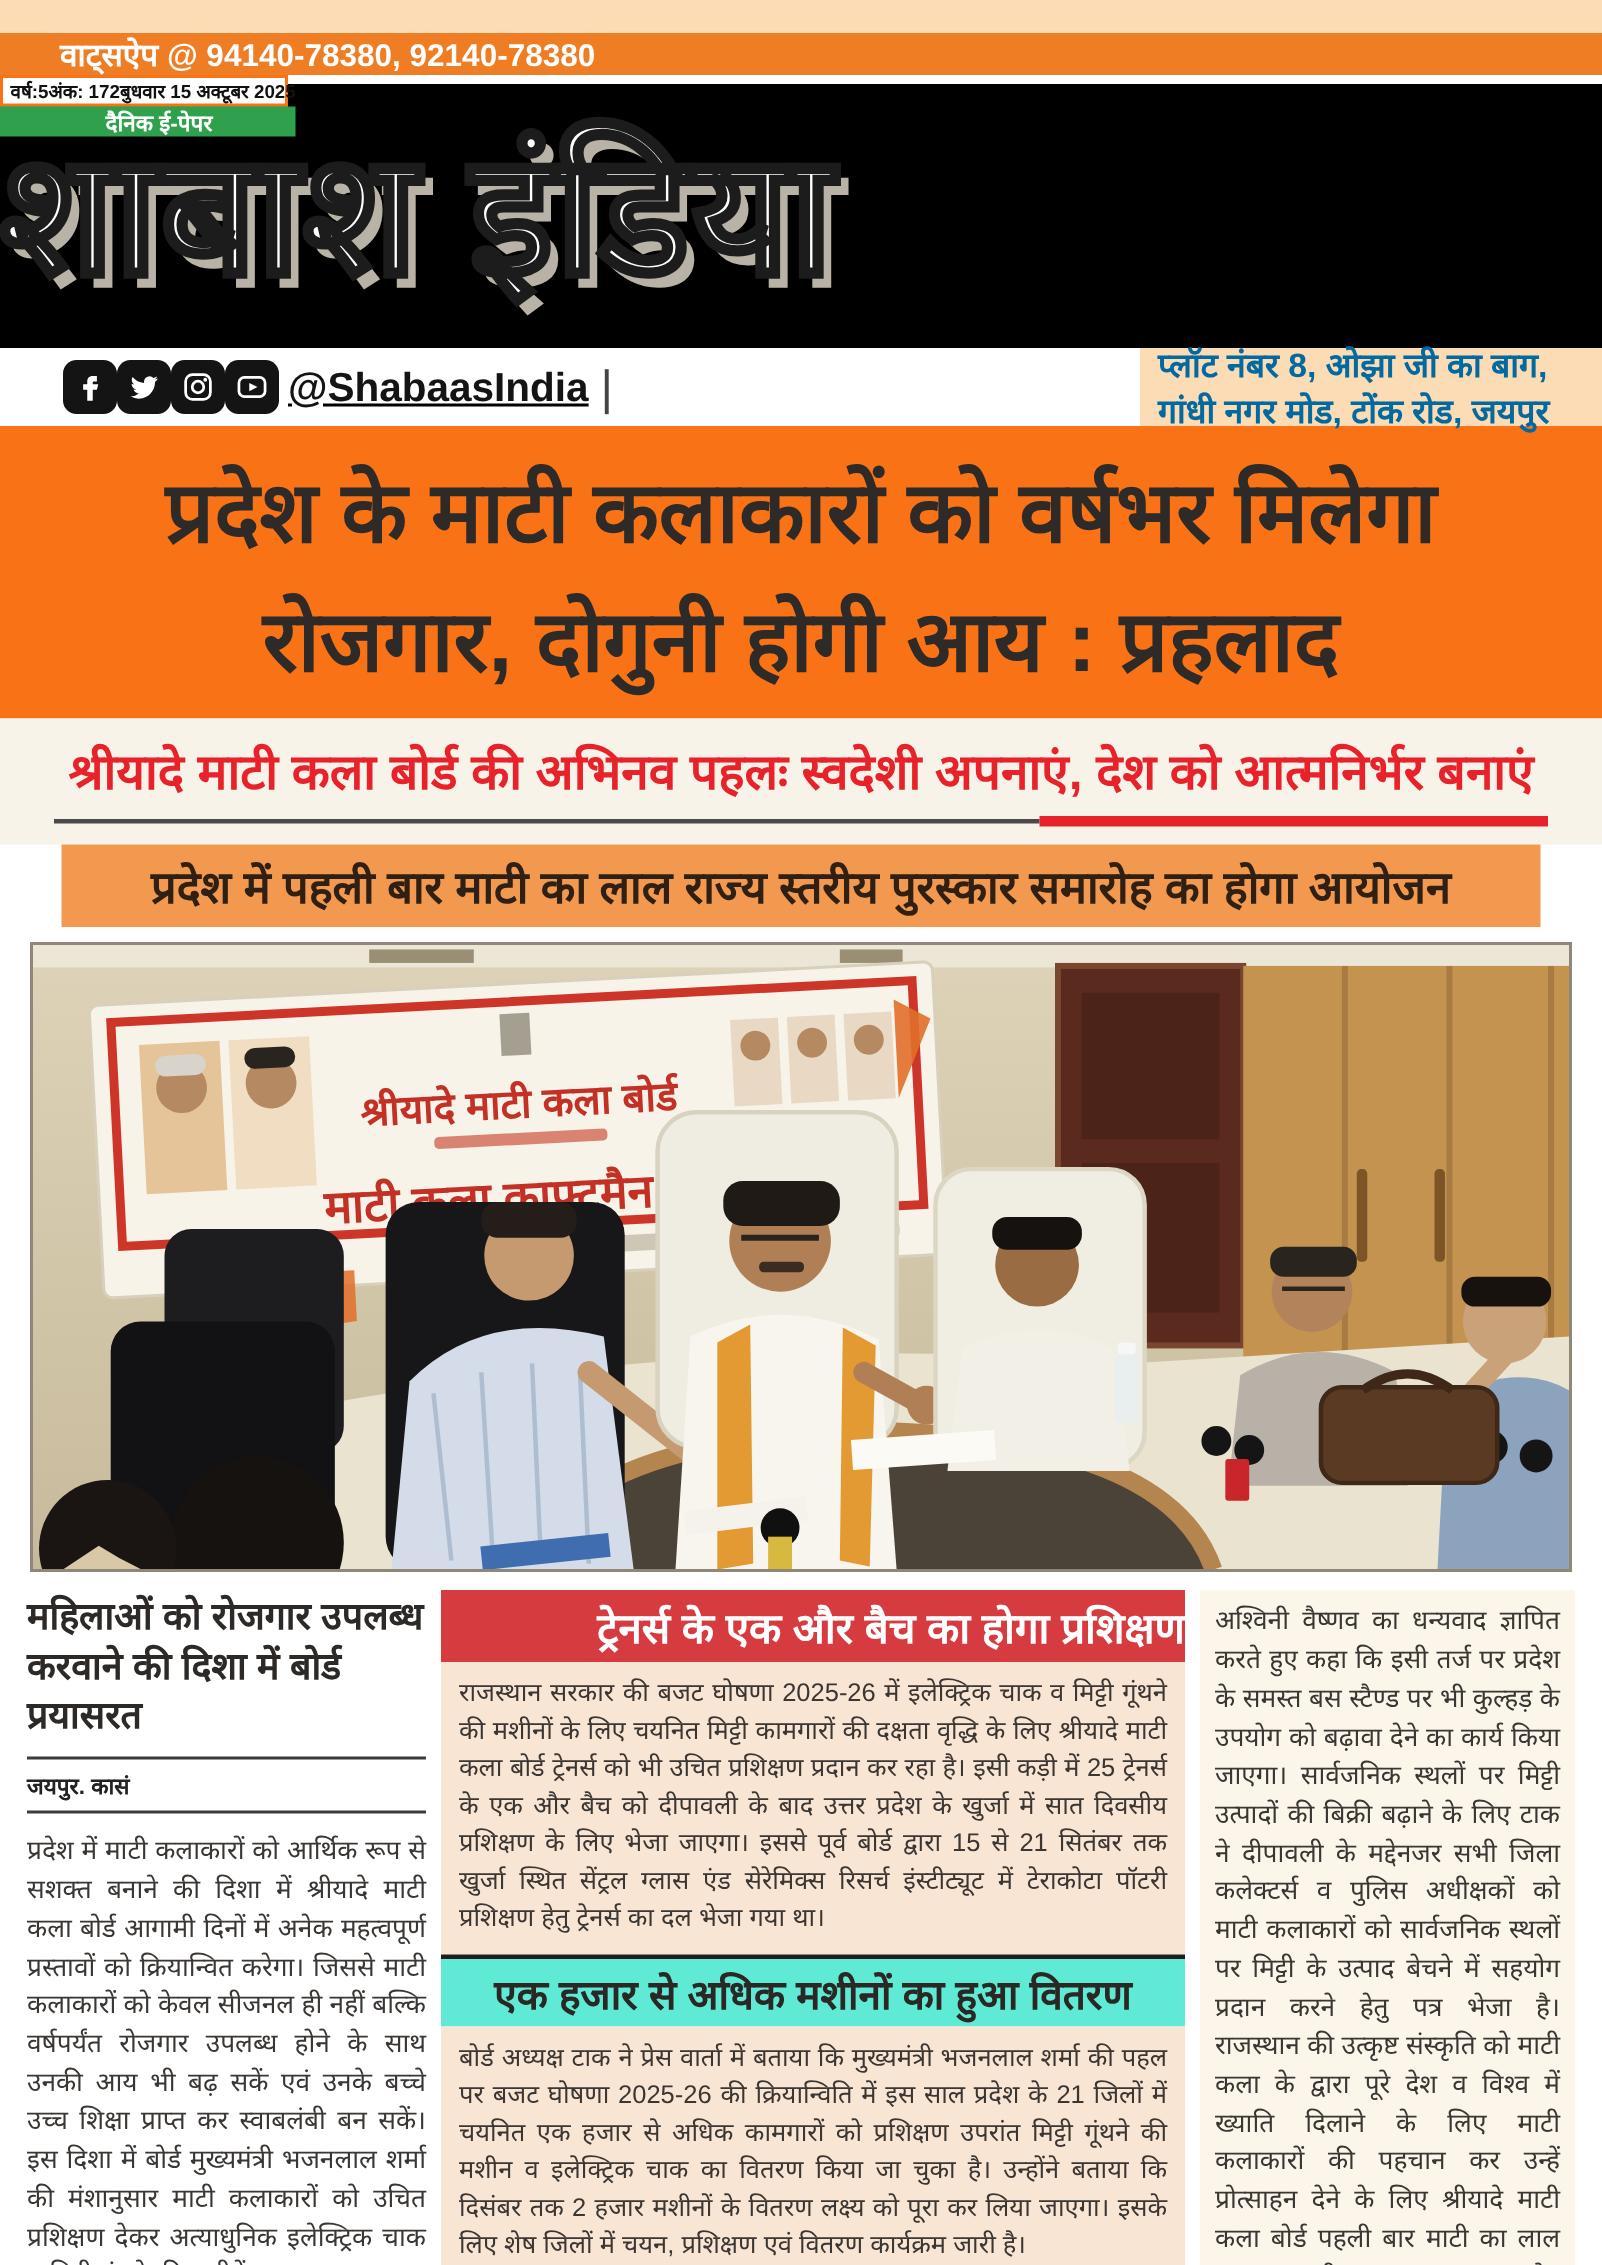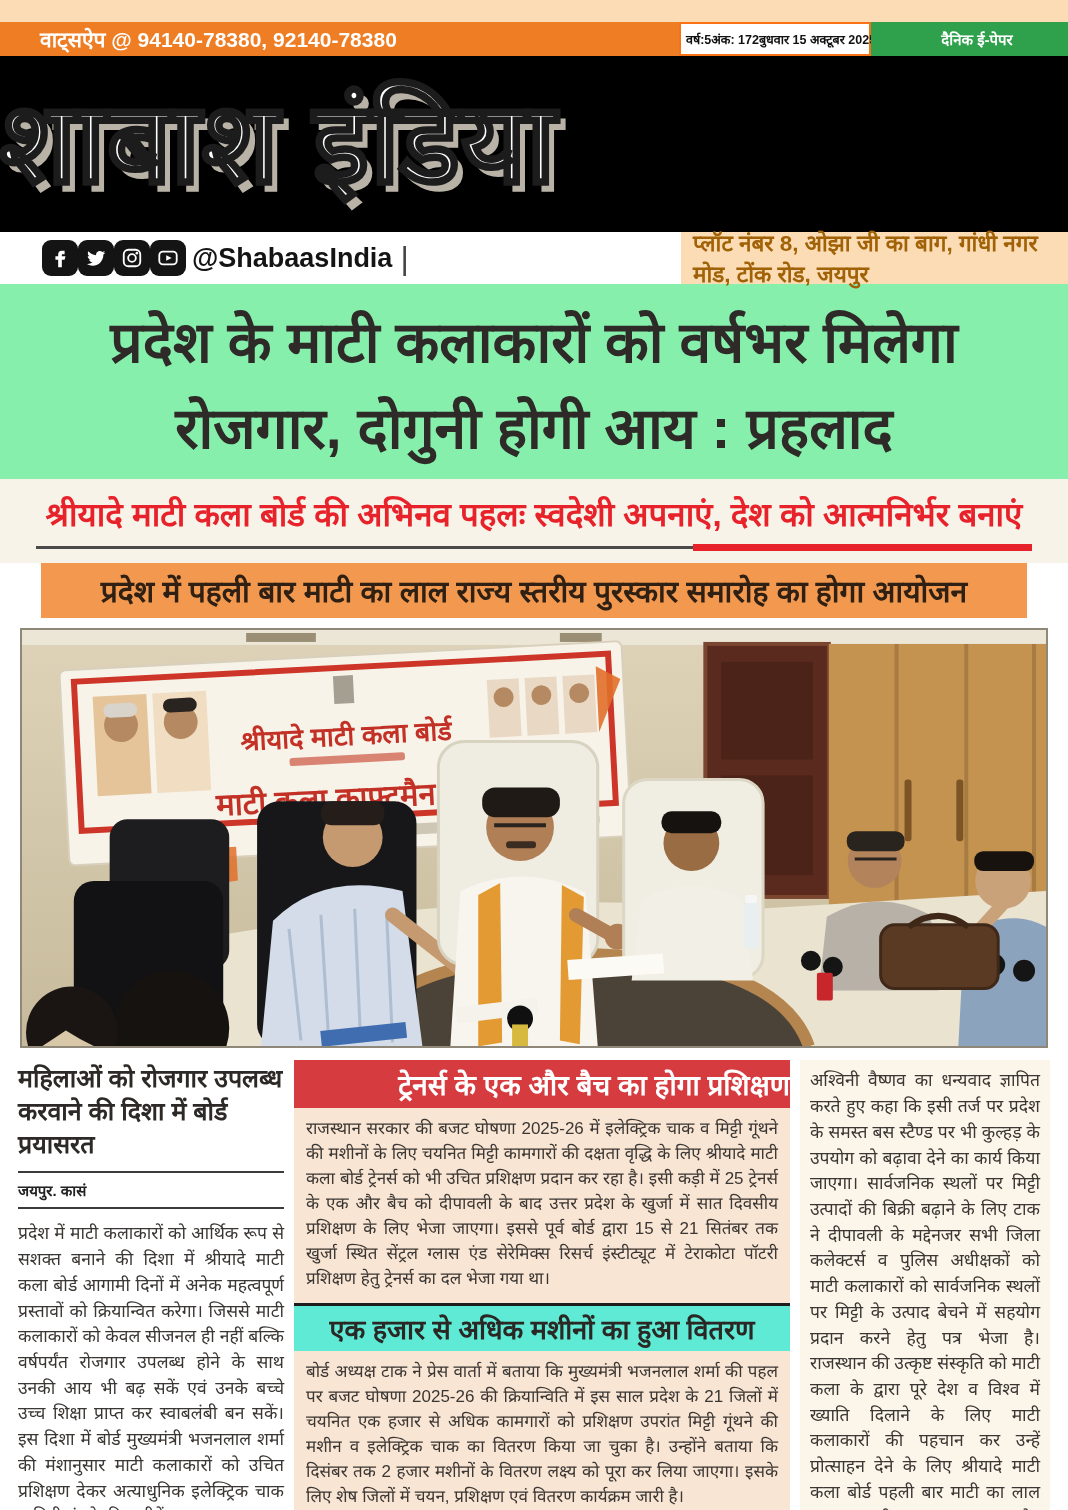--- a/index.html
+++ b/index.html
@@ -2,45 +2,45 @@
 <html><head>
 <meta charset="utf-8">
 <style>
   * { box-sizing: border-box; margin: 0; padding: 0; }
   html,body { background:#ffffff; }
   body { width:1068px; font-family:"Liberation Sans","DejaVu Sans",sans-serif; }
   .page { width:1068px; min-height:1510px; background:#ffffff; overflow:hidden; position:relative; }
 
   .strip-top { height:22px; background:#fbdcb4; }
 
-  .topbar { display:flex; height:34px; }
+  .topbar { display:flex; height:34px;flex-direction:column; }
   .topbar .wa { flex:1; background:#ee7d23; color:#fff; font-weight:bold; font-size:21px;
                 display:flex; align-items:center; padding-left:40px; }
   .topbar .info { width:192px; background:#fff; border:2px solid #f97316; display:flex;
                   align-items:center; justify-content:space-between; padding:0 5px;
                   font-weight:bold; font-size:12.5px; color:#111; white-space:nowrap; }
   .topbar .ep { width:197px; background:#2fa14c; color:#fff; font-weight:bold; font-size:15px;
                 display:flex; align-items:center; justify-content:center;padding-left:15px; }
 
   .masthead { height:176px; background:#000000; display:flex; align-items:center; justify-content:flex-start; }
   .masthead .title { font-size:112px; font-weight:800; color:#ffffff; line-height:1;
                      -webkit-text-stroke:4px #1c1c1c; letter-spacing:2px;
                      text-shadow:7px 8px 0 #b9b2a6; }
 
   .social { display:flex; height:52px; }
-  .social .left { width:681px; background:#ffffff; display:flex; align-items:center; padding-left:42px; }
+  .social .left { width:760px; background:#ffffff; display:flex; align-items:center; padding-left:42px;text-decoration:underline; }
   .sicon { width:36px; height:36px; background:#141414; border-radius:9px; display:flex;
            align-items:center; justify-content:center; color:#fff; flex:0 0 auto; }
   .sicon svg { display:block; }
   .handle { font-size:27px; font-weight:bold; color:#141414; margin-left:6px; }
   .social .sep { font-size:32px; color:#444; font-weight:300; margin-left:8px; }
   .social .right { flex:1; background:#fbdcb4; display:flex; align-items:center;
-                   font-weight:bold; font-size:22.5px; color:#a16207; padding-left:12px; }
-
-  .headline { background:#86efac; text-align:center; padding:16px 10px 8px; }
+                   font-weight:bold; font-size:22.5px; color:#0369a1; padding-left:12px; }
+
+  .headline { background:#f97316; text-align:center; padding:16px 10px 8px; }
   .headline .l { font-size:57px; font-weight:800; color:#2e2a28; line-height:1.5; }
 
   .subhead { text-align:center; color:#e7222a; font-weight:800; font-size:33px; padding:12px 24px 0; background:#f8f3e9; }
   .subrule { display:flex; align-items:center; margin:0; padding:8px 36px 12px; background:#f8f3e9; }
   .subrule .dk { height:3px; background:#4a4a4a; flex:0 0 66%; }
   .subrule .rd { height:7px; background:#e7222a; flex:1; }
 
   .orange-band { margin:0 41px 10px; background:#f2994f; color:#2f2013; font-weight:800;
                  font-size:30px; text-align:center; padding:7px 0; }
 

